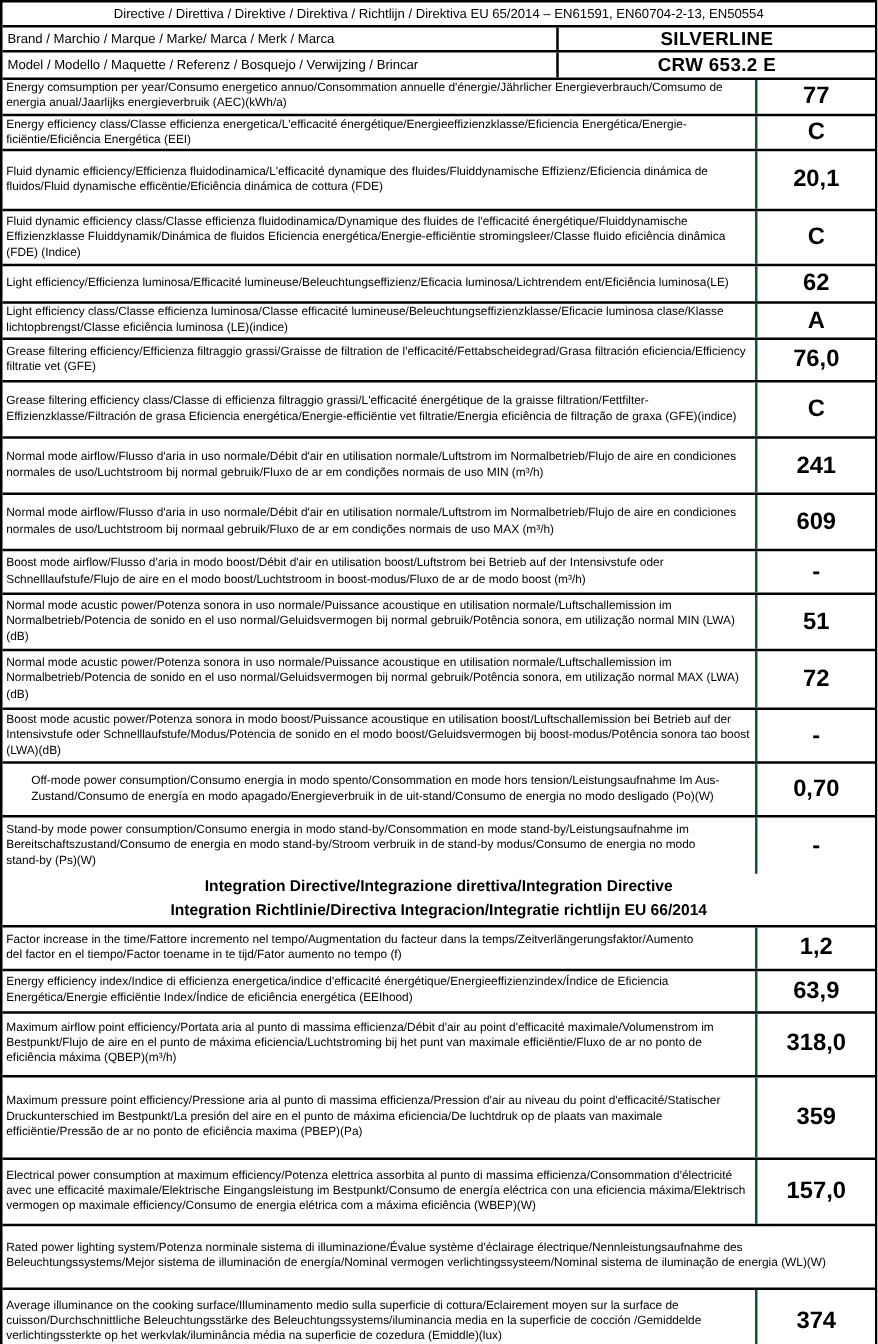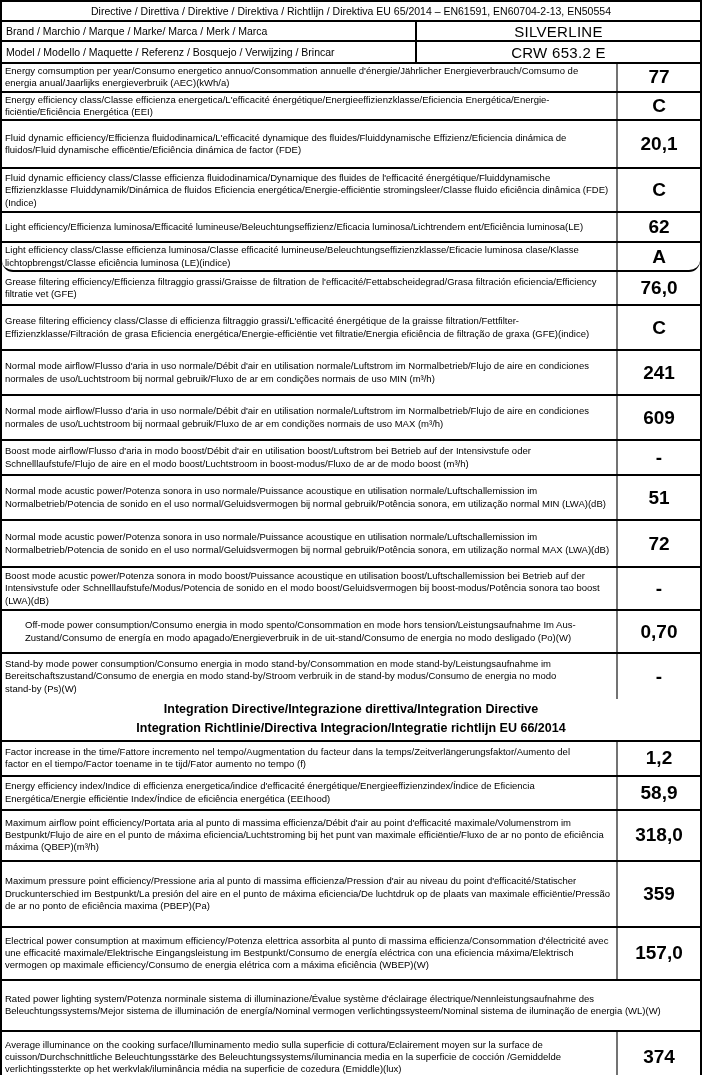--- a/index.html
+++ b/index.html
@@ -31,43 +31,43 @@
   }
   
   .id-lbl{
     flex:1;
     display:flex;
     align-items:center;
     padding:1px 4px;
     font-size:10.5px;
   }
   .id-val{
-    width:285px;
+    width:255px;
     border-left:2px solid #000;
     display:flex;
     align-items:center;
     justify-content:center;
-    font-weight:normal;
+    font-weight:bold;
     font-size:15px;
     letter-spacing:.3px;
   }
   .brand-row{min-height:20px;}
   .model-row{min-height:22px;}
   
   .lbl{
     flex:1;
     display:flex;
     align-items:center;
     padding:1px 4px 1px 3px;
     font-size:9.5px;
     line-height:1.3;
   }
   .val{
-    width:84px;
-    border-left:2px solid #737373;
+    width:96px;
+    border-left:2px solid #14532d;
     display:flex;
     align-items:center;
     justify-content:center;
     font-weight:bold;
     font-size:19px;
   }
   
   .section-hdr{
     min-height:42px;
     flex-direction:column;
@@ -111,37 +111,37 @@
         <div class="val">77</div>
       </div>
       <div class="row" style="min-height: 27px; gap: 35px;">
         <div class="lbl">
           <span>Energy efficiency class/Classe efficienza energetica/L'efficacité énergétique/Energieeffizienzklasse/Eficiencia Energética/Energie-ficiëntie/Eficiência Energética (EEI)</span>
         </div>
         <div class="val">C</div>
       </div>
       <div class="row" style="min-height: 48px;">
         <div class="lbl">
-          <span>Fluid dynamic efficiency/Efficienza fluidodinamica/L'efficacité dynamique des fluides/Fluiddynamische Effizienz/Eficiencia dinámica de fluidos/Fluid dynamische efficëntie/Eficiência dinámica de factor (FDE)</span>
+          <span>Fluid dynamic efficiency/Efficienza fluidodinamica/L'efficacité dynamique des fluides/Fluiddynamische Effizienz/Eficiencia dinámica de fluidos/Fluid dynamische efficëntie/Eficiência dinámica de cottura (FDE)</span>
         </div>
         <div class="val">20,1</div>
       </div>
       <div class="row" style="min-height: 44px;">
         <div class="lbl">
           <span>Fluid dynamic efficiency class/Classe efficienza fluidodinamica/Dynamique des fluides de l'efficacité énergétique/Fluiddynamische Effizienzklasse Fluiddynamik/Dinámica de fluidos Eficiencia energética/Energie-efficiëntie stromingsleer/Classe fluido eficiência dinâmica (FDE) (Indice)</span>
         </div>
         <div class="val">C</div>
       </div>
       <div class="row" style="min-height: 30px;">
         <div class="lbl">
           <span>Light efficiency/Efficienza luminosa/Efficacité lumineuse/Beleuchtungseffizienz/Eficacia luminosa/Lichtrendem ent/Eficiência luminosa(LE)</span>
         </div>
         <div class="val">62</div>
       </div>
-      <div class="row" style="min-height: 26px; border-radius: 11px;">
+      <div class="row" style="min-height: 26px;">
         <div class="lbl">
           <span>Light efficiency class/Classe efficienza luminosa/Classe efficacité lumineuse/Beleuchtungseffizienzklasse/Eficacie luminosa clase/Klasse lichtopbrengst/Classe eficiência luminosa (LE)(indice)</span>
         </div>
         <div class="val">A</div>
       </div>
       <div class="row" style="min-height: 34px;">
         <div class="lbl">
           <span>Grease filtering efficiency/Efficienza filtraggio grassi/Graisse de filtration de l'efficacité/Fettabscheidegrad/Grasa filtración eficiencia/Efficiency filtratie vet (GFE)</span>
         </div>
         <div class="val">76,0</div>
@@ -211,21 +211,21 @@
       <div class="row" style="min-height: 35px; gap: 37px;">
         <div class="lbl">
           <span>Factor increase in the time/Fattore incremento nel tempo/Augmentation du facteur dans la temps/Zeitverlängerungsfaktor/Aumento del factor en el tiempo/Factor toename in te tijd/Fator aumento no tempo (f)</span>
         </div>
         <div class="val">1,2</div>
       </div>
       <div class="row" style="min-height: 34px;">
         <div class="lbl">
           <span>Energy efficiency index/Indice di efficienza energetica/indice d'efficacité énergétique/Energieeffizienzindex/Índice de Eficiencia Energética/Energie efficiëntie Index/Índice de eficiência energética (EEIhood)</span>
         </div>
-        <div class="val">58,9</div>
+        <div class="val">63,9</div>
       </div>
       <div class="row" style="min-height: 51px;">
         <div class="lbl">
           <span>Maximum airflow point efficiency/Portata aria al punto di massima efficienza/Débit d'air au point d'efficacité maximale/Volumenstrom im Bestpunkt/Flujo de aire en el punto de máxima eficiencia/Luchtstroming bij het punt van maximale efficiëntie/Fluxo de ar no ponto de eficiência máxima (QBEP)(m³/h)</span>
         </div>
         <div class="val">318,0</div>
       </div>
       <div class="row" style="min-height: 66px;">
         <div class="lbl">
           <span>Maximum pressure point efficiency/Pressione aria al punto di massima efficienza/Pression d'air au niveau du point d'efficacité/Statischer Druckunterschied im Bestpunkt/La presión del aire en el punto de máxima eficiencia/De luchtdruk op de plaats van maximale efficiëntie/Pressão de ar no ponto de eficiência maxima (PBEP)(Pa)</span>

